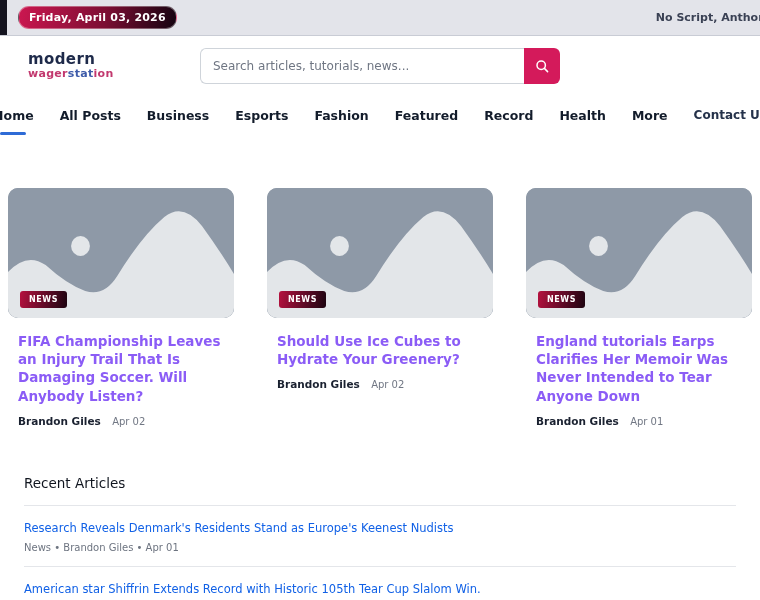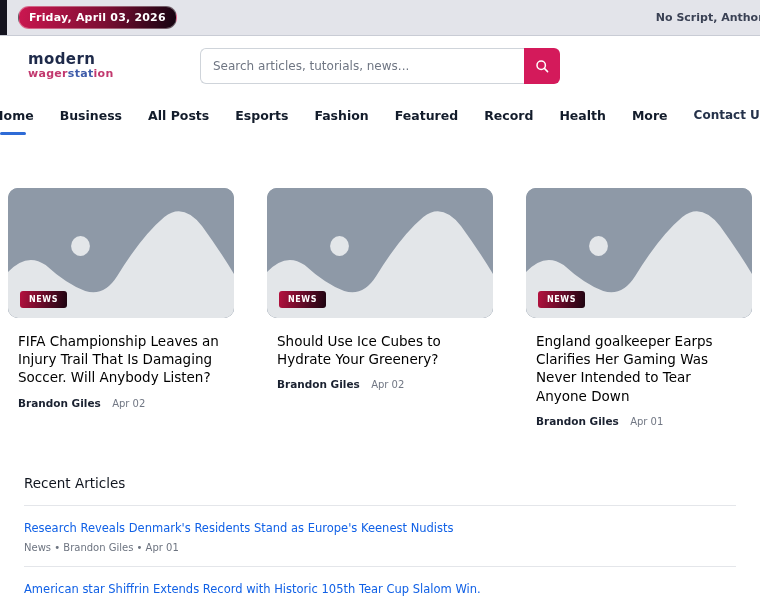--- a/index.html
+++ b/index.html
@@ -160,23 +160,23 @@
     background: linear-gradient(100deg, #b5123f 0%, #5f0a26 55%, #1c0410 100%);
     color: #ffffff;
     font-size: 8px;
     font-weight: bold;
     letter-spacing: 0.6px;
     padding: 4px 9px;
     border-radius: 3px;
   }
   .card-title {
     margin: 14px 10px 0;
-    color: #000000;
+    color: #8b5cf6;
     font-size: 13.5px;
-    font-weight: normal;
+    font-weight: bold;
     line-height: 1.35;
     cursor: pointer;
   }
   .card-meta { margin: 10px 10px 0; font-size: 10.5px; }
   .card-author { font-weight: bold; color: #1a2130; }
   .card-date { color: #717784; margin-left: 8px; font-size: 10px; }
 
   
   .recent { margin: 44px 24px 0; }
   .recent-heading {
@@ -227,22 +227,22 @@
           <circle cx="6.2" cy="6.2" r="4.2" fill="none" stroke="#ffffff" stroke-width="1.5"></circle>
           <line x1="9.4" y1="9.4" x2="12.6" y2="12.6" stroke="#ffffff" stroke-width="1.5" stroke-linecap="round"></line>
         </svg>
       </span>
     </button>
   </div>
 </div>
 
 <nav class="nav">
   <a class="nav-item active">Home</a>
+  <a class="nav-item">All Posts</a>
   <a class="nav-item">Business</a>
-  <a class="nav-item">All Posts</a>
   <a class="nav-item">Esports</a>
   <a class="nav-item">Fashion</a>
   <a class="nav-item">Featured</a>
   <a class="nav-item">Record</a>
   <a class="nav-item">Health</a>
   <a class="nav-item">More</a>
   <a class="nav-item contact">Contact Us</a>
 </nav>
 
 <div class="cards">
@@ -287,21 +287,21 @@
     <div class="card-image">
       <span>
         <svg viewBox="0 0 240 130" preserveAspectRatio="none">
           <rect width="240" height="130" fill="#8e99a7"></rect>
           <circle cx="77" cy="58" r="10" fill="#e3e6e9"></circle>
           <path d="M0,130 L0,84 Q20,64 40,77 Q62,96 82,103 Q102,109 116,88 Q142,48 166,29 Q186,14 206,38 Q226,64 240,86 L240,130 Z" fill="#e3e6e9"></path>
         </svg>
       </span>
       <span class="news-badge">NEWS</span>
     </div>
-    <h3 class="card-title">England goalkeeper Earps Clarifies Her Gaming Was Never Intended to Tear Anyone Down</h3>
+    <h3 class="card-title">England tutorials Earps Clarifies Her Memoir Was Never Intended to Tear Anyone Down</h3>
     <div class="card-meta">
       <span class="card-author">Brandon Giles</span>
       <span class="card-date">Apr 01</span>
     </div>
   </article>
 
 </div>
 
 <section class="recent">
   <h2 class="recent-heading">Recent Articles</h2>

